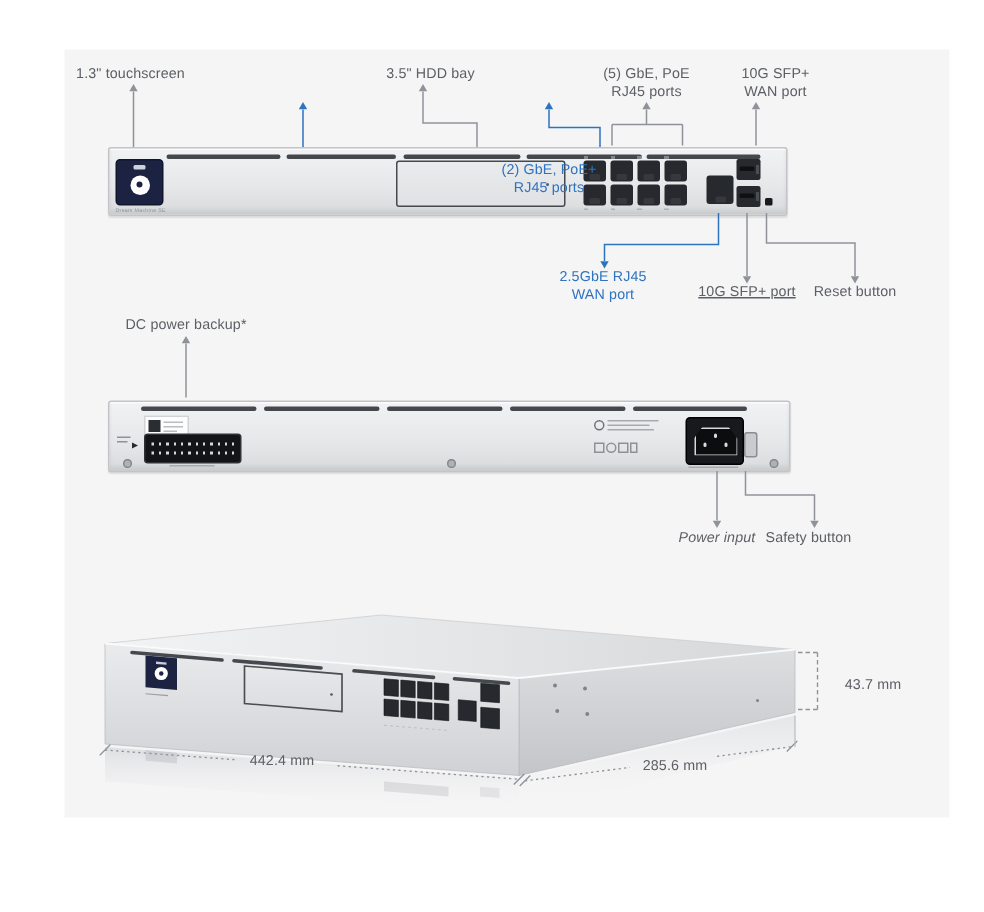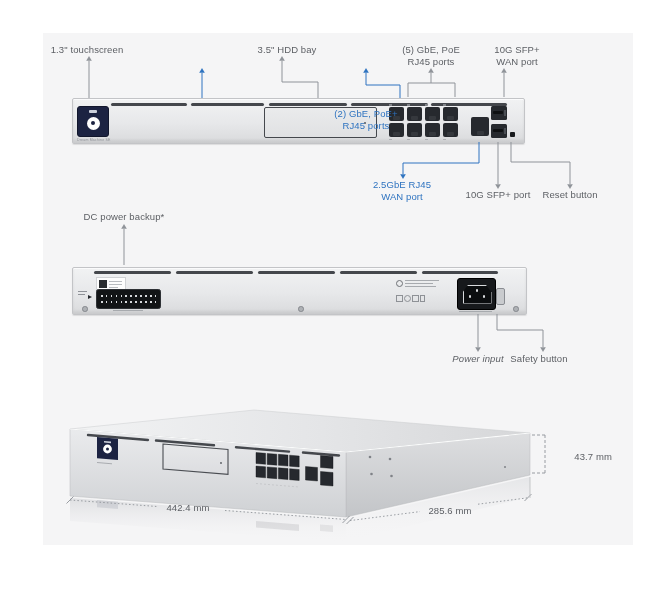--- a/index.html
+++ b/index.html
@@ -5,21 +5,21 @@
   html,body{margin:0;padding:0;background:#ffffff;}
   .stage{position:relative;width:656px;height:608px;background:#ffffff;
          font-family:"Liberation Sans",sans-serif;overflow:hidden;}
   .card{position:absolute;left:43px;top:33px;width:590px;height:512px;background:#f5f5f6;}
 
   
   .lbl{position:absolute;text-align:center;font-size:9.5px;line-height:11.5px;
        color:#5c5f64;letter-spacing:.1px;}
   .lbl span{display:block;}
   .lbl.blue{color:#2e73c0;}
-  .lbl.left{text-align:right;}
+  .lbl.left{text-align:center;}
 
   
   .panel{position:absolute;border:1px solid #c3c4c7;border-radius:2px;
          background:linear-gradient(180deg,#f1f2f3 0%,#e7e8ea 55%,#d9dadc 100%);
          box-shadow:inset 0 1px 0 #fbfbfc, inset 0 -3px 3px rgba(0,0,0,.07), 0 1px 1px rgba(0,0,0,.10);}
   .vent{position:absolute;top:4px;height:3px;border-radius:1.5px;background:#44474c;}
   .screen{position:absolute;background:#1c2342;border:1px solid #11162c;border-radius:3px;}
   .screen .dash{position:absolute;left:50%;top:3px;width:8px;height:2.5px;margin-left:-4px;
                 background:#ccd1dc;border-radius:1px;}
   .screen .ring{position:absolute;left:50%;top:50%;width:13px;height:13px;margin:-5px 0 0 -6.5px;
@@ -328,21 +328,21 @@
   </div>
   <div class="lbl" style="left:466px;top:44px;width:102px;">
     <span>10G SFP+</span>
       <span>WAN port</span>
   </div>
 
   <div class="lbl blue" style="left:352px;top:179px;width:100px;">
     <span>2.5GbE RJ45</span>
       <span>WAN port</span>
   </div>
-  <div class="lbl" style="left:448px;top:189px;width:100px;">
+  <div class="lbl" style="left:448px;top:189px;width:100px;text-decoration:underline;">
     <span>10G SFP+ port</span>
   </div>
   <div class="lbl" style="left:519px;top:189px;width:102px;">
     <span>Reset button</span>
   </div>
 
   <div class="lbl" style="left:64px;top:211px;width:120px;">
     <span>DC power backup*</span>
   </div>
   <div class="lbl" style="left:428px;top:353px;width:100px;font-style:italic;">

